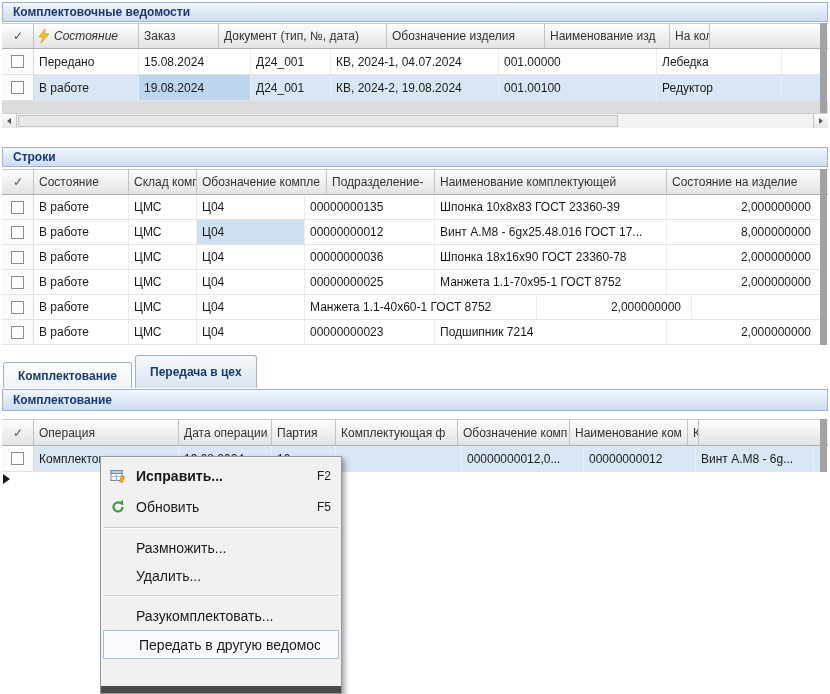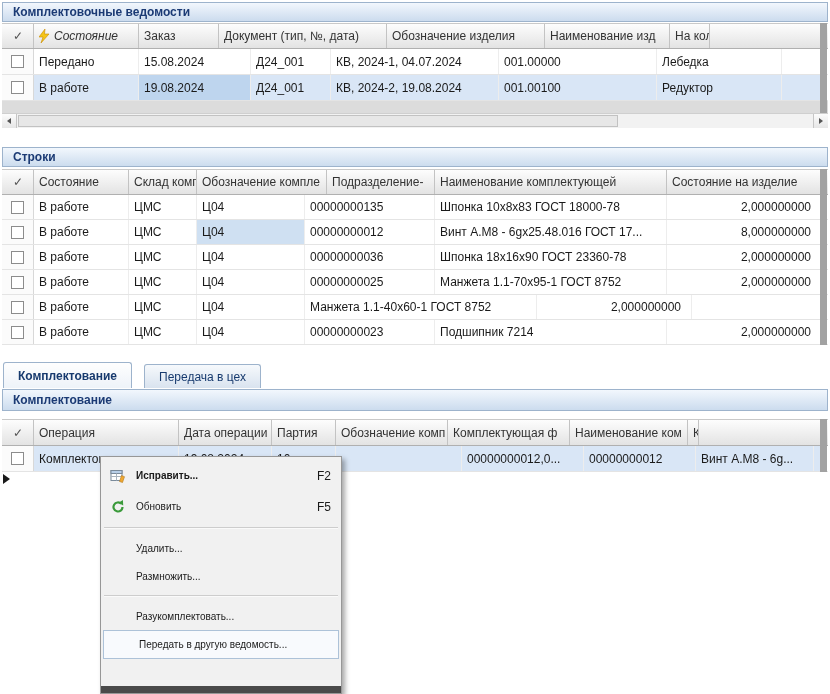--- a/index.html
+++ b/index.html
@@ -32,31 +32,31 @@
   .sbtn{width:15px;height:14px;background:linear-gradient(#fcfcfc,#e6e6e6);border-right:1px solid #c6c6c6;
     display:flex;align-items:center;justify-content:center;box-sizing:border-box;}
   .sbtn.right{border-left:1px solid #c6c6c6;border-right:none;margin-left:auto;}
   .tri-l{width:0;height:0;border-top:3px solid transparent;border-bottom:3px solid transparent;border-right:4px solid #555;}
   .tri-r{width:0;height:0;border-top:3px solid transparent;border-bottom:3px solid transparent;border-left:4px solid #555;}
   .sthumb{width:600px;height:12px;background:#e7e7e7;border:1px solid #c2c2c2;box-sizing:border-box;margin-left:1px;}
   #tabs{position:absolute;left:3px;top:361px;height:27px;display:flex;align-items:flex-end;}
   .tab{box-sizing:border-box;display:flex;align-items:center;font-size:12px;color:#173a6e;
     border:1px solid #9db3cc;border-bottom:none;border-radius:3px 3px 0 0;padding:0 14px;}
   .tab.active{height:26px;background:linear-gradient(#fefefe,#eef3f9);font-weight:bold;}
-  .tab.inactive{height:24px;background:linear-gradient(#f6f9fc,#d9e3ef);margin-left:12px;}
+  .tab.inactive{height:33px;background:linear-gradient(#f6f9fc,#d9e3ef);margin-left:3px;font-weight:bold;}
   #rowmark{position:absolute;left:3px;top:474px;width:0;height:0;
     border-top:5px solid transparent;border-bottom:5px solid transparent;border-left:7px solid #1a1a1a;}
   #ctxmenu{position:absolute;left:100px;top:456px;width:242px;height:238px;background:#f1f1f1;
     border:1px solid #979797;box-shadow:3px 3px 5px rgba(0,0,0,.35);z-index:10;box-sizing:border-box;
     overflow:hidden;padding-top:3px;}
   .mi{display:flex;align-items:center;padding:0 10px 0 8px;box-sizing:border-box;}
   .mh31{height:31px}.mh28{height:28px}
   .mi .ic{width:18px;height:16px;margin-right:9px;display:flex;align-items:center;justify-content:center;}
   .mi.noic{padding-left:35px;}
-  .lbl{flex:1;font-size:10px;color:#1a1a1a;white-space:nowrap;overflow:hidden;}
+  .lbl{flex:1;font-size:14px;color:#1a1a1a;white-space:nowrap;overflow:hidden;}
   .sc{font-size:12px;color:#1a1a1a;margin-left:8px;}
   .bold .lbl{font-weight:bold;}
   .hov{background:#f8fafd;border:1px solid #adc2d8;margin:0 2px;padding-left:33px;height:29px;}
   .msep{height:1px;background:#cdcdcd;border-bottom:1px solid #fafafa;margin:5px 3px;}
   .mcut{position:absolute;bottom:0;left:0;right:0;height:7px;background:#4a4a4a;}
 </style>
 </head>
 <body>
 
 <div id="screen">
@@ -162,21 +162,21 @@
   </div>
 
   <div class="grow" style="top:195px;height:25px">
     <div class="c s0 selcol">
         <span class="cb"></span>
       </div>
     <div class="c s1">В работе</div>
     <div class="c s2">ЦМС</div>
     <div class="c s3">Ц04</div>
     <div class="c s4">00000000135</div>
-    <div class="c s5">Шпонка 10x8x83 ГОСТ 18000-78</div>
+    <div class="c s5">Шпонка 10x8x83 ГОСТ 23360-39</div>
     <div class="c s6 num">2,000000000</div>
   </div>
 
   <div class="grow" style="top:220px;height:25px">
     <div class="c s0 selcol">
         <span class="cb"></span>
       </div>
     <div class="c s1">В работе</div>
     <div class="c s2">ЦМС</div>
     <div class="c s3 focus2">Ц04</div>
@@ -253,25 +253,25 @@
       </div>
     <div class="hc k1">
         <span>Операция</span>
       </div>
     <div class="hc k2">
         <span>Дата операции</span>
       </div>
     <div class="hc k3">
         <span>Партия</span>
       </div>
+    <div class="hc k5">
+        <span>Комплектующая ф</span>
+      </div>
     <div class="hc k6">
         <span>Обозначение комп</span>
-      </div>
-    <div class="hc k5">
-        <span>Комплектующая ф</span>
       </div>
     <div class="hc k7">
         <span>Наименование ком</span>
       </div>
     <div class="hc k8">
         <span>К</span>
       </div>
   </div>
 
   <div class="grow selrow" style="top:446px;height:26px">
@@ -311,25 +311,25 @@
         <svg width="16" height="16" viewBox="0 0 16 16">
           <path d="M12.5 8a4.5 4.5 0 1 1-1.3-3.2" fill="none" stroke="#3a9a3a" stroke-width="2.2"></path>
           <polygon points="12.9,1.0 13.2,6.4 8.5,3.8" fill="#3a9a3a"></polygon>
         </svg>
       </span>
       <span class="lbl">Обновить</span>
       <span class="sc">F5</span>
     </div>
     <div class="msep"></div>
     <div class="mi mh28 noic">
+      <span class="lbl">Размножить...</span>
+      <span class="sc"></span>
+    </div>
+    <div class="mi mh28 noic">
       <span class="lbl">Удалить...</span>
-      <span class="sc"></span>
-    </div>
-    <div class="mi mh28 noic">
-      <span class="lbl">Размножить...</span>
       <span class="sc"></span>
     </div>
     <div class="msep"></div>
     <div class="mi mh28 noic">
       <span class="lbl">Разукомплектовать...</span>
       <span class="sc"></span>
     </div>
     <div class="mi noic hov">
       <span class="lbl">Передать в другую ведомость...</span>
       <span class="sc"></span>

